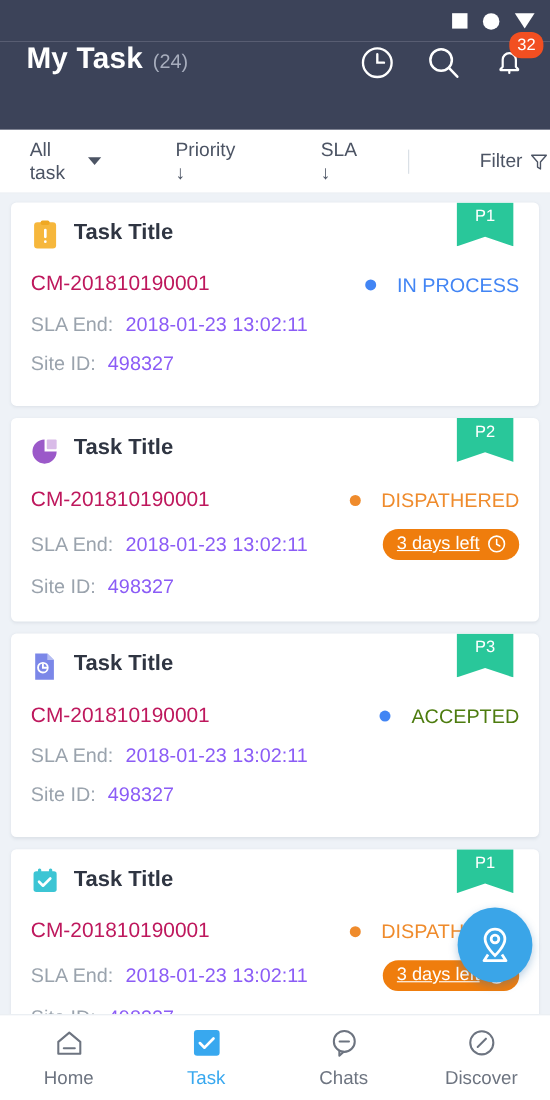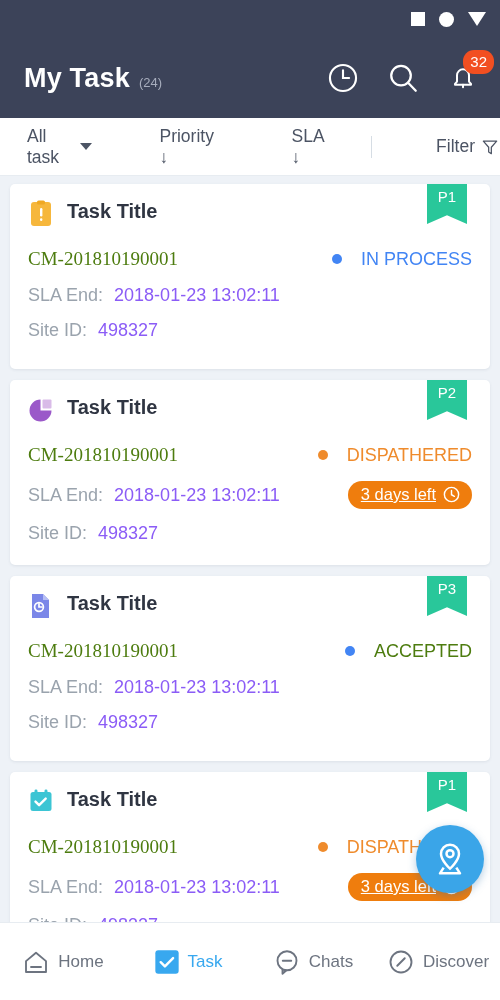--- a/index.html
+++ b/index.html
@@ -28,26 +28,26 @@
     border-left:9px solid transparent;
     border-right:9px solid transparent;
     border-top:14px solid #ffffff;
   }
 
   
   .appbar {
     height:80px;
     background:#3c4359;
     display:flex;
-    align-items:center;
+    align-items:flex-start;
     padding:0 18px 0 24px;
   }
   .title-wrap { display:flex; align-items:baseline; gap:9px; flex:1; }
   .title { color:#ffffff; font-size:27px; font-weight:bold; letter-spacing:.2px; }
-  .title-count { color:#a7adbd; font-size:13px; }
+  .title-count { color:#a7adbd; font-size:18px; }
   .appbar-actions { display:flex; align-items:center; gap:22px; }
   .act { position:relative; width:38px; height:38px; display:flex; align-items:center; justify-content:center; }
   .badge {
     position:absolute;
     top:-9px; right:-12px;
     background:#f24f21;
     color:#fff;
     font-size:15px;
     line-height:1;
     padding:4px 7px 5px;
@@ -90,39 +90,39 @@
     margin:0 10px 11px;
     border-radius:5px;
     box-shadow:0 1px 3px rgba(60,75,100,.10);
     padding:16px 18px 16px;
     height:185px;
   }
 
   .ribbon {
     position:absolute;
     top:0; right:23px;
-    width:40px; height:40px;
+    width:52px; height:40px;
     background:#29c79a;
     color:#ffffff;
     font-size:15px;
     text-align:center;
     padding-top:4px;
     clip-path:polygon(0 0, 100% 0, 100% 100%, 50% 78%, 0 100%);
   }
 
   .card-head { display:flex; align-items:flex-start; gap:13px; height:34px; }
   .task-title { font-size:20px; font-weight:bold; color:#2f3542; }
 
   .icon-box { width:26px; height:28px; flex:none; position:relative; }
 
   .row-id {
     display:flex; align-items:center; justify-content:space-between;
     margin-top:14px;
   }
-  .task-code { font-size:19px; color:#4d7c0f;font-family:Liberation Serif, serif; }
+  .task-code { font-size:19px; color:#be185d; }
   .status { display:flex; align-items:center; gap:19px; font-size:18px; }
   .status .dot { width:10px; height:10px; border-radius:50%; }
 
   .row-sla {
     display:flex; align-items:center; justify-content:space-between;
     margin-top:15px;
   }
   .kv { font-size:18px; }
   .kv .k { color:#9aa3ad; }
   .kv .v { color:#8b5cf6; margin-left:6px; }
@@ -154,21 +154,21 @@
     position:absolute;
     left:0; bottom:0;
     width:500px; height:78px;
     background:#ffffff;
     border-top:1px solid #e7ecf1;
     display:flex;
     z-index:30;
   }
   .nav-item {
     flex:1;
-    display:flex; flex-direction:row;
+    display:flex; flex-direction:column;
     align-items:center; justify-content:center;
     gap:7px;
     color:#6d7480;
     font-size:17px;
   }
   .nav-item.active { color:#38a8ef; }
   .nav-icon { height:30px; display:flex; align-items:center; justify-content:center; }
 </style>
 </head>
 <body>

